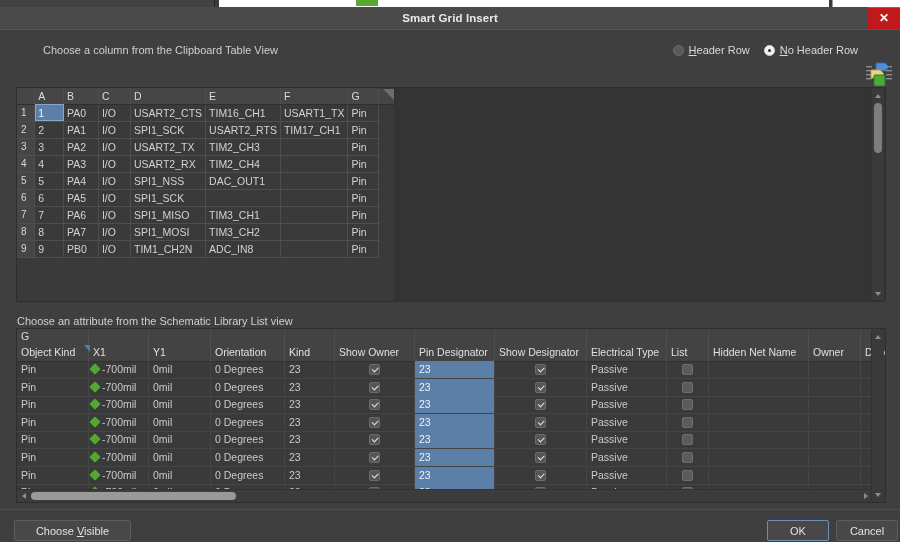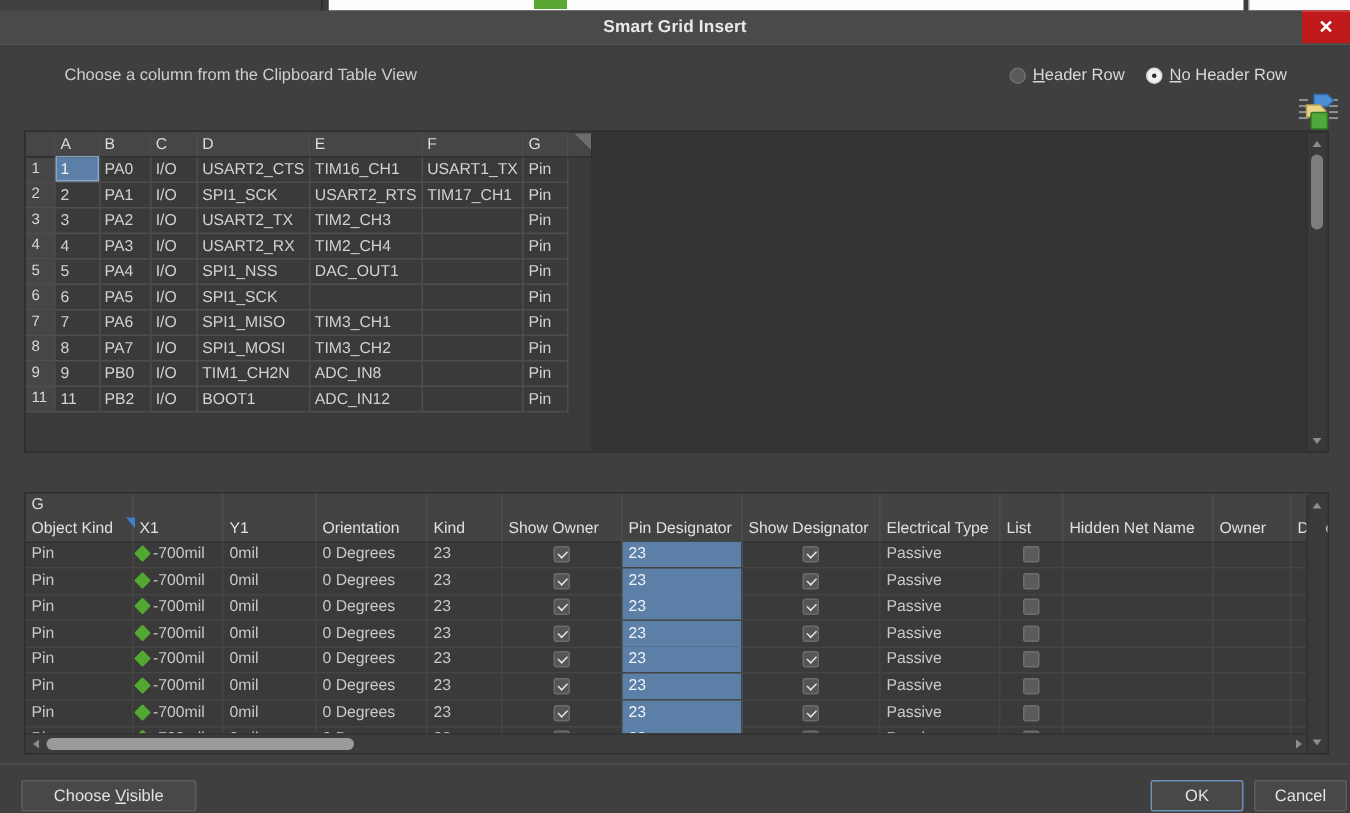--- a/index.html
+++ b/index.html
@@ -441,42 +441,33 @@
               <tr>
                 <th class="rowhdr">9</th>
                 <td>9</td>
                 <td>PB0</td>
                 <td>I/O</td>
                 <td>TIM1_CH2N</td>
                 <td>ADC_IN8</td>
                 <td></td>
                 <td>Pin</td>
               </tr>
-              <tr>
-                <th class="rowhdr">11</th>
-                <td>11</td>
-                <td>PB2</td>
-                <td>I/O</td>
-                <td>BOOT1</td>
-                <td>ADC_IN12</td>
-                <td></td>
-                <td>Pin</td>
-              </tr>
             </tbody>
         </table>
       </div>
       <div class="grid-corner-tab"></div>
 
       <div class="vscroll">
         <div class="arrow-up"></div>
         <div class="thumb"></div>
         <div class="arrow-dn"></div>
       </div>
     </div>
 
+    <div class="label-line" id="lbl-attr">Choose an attribute from the Schematic Library List view</div>
 
     <div class="list-wrap">
 
       <div class="grouprow" id="group-row">
           <div class="gcell" style="left: 0px; width: 72px;">G</div>
           <div class="gcell" style="left: 72px; width: 60px;"></div>
           <div class="gcell" style="left: 132px; width: 62px;"></div>
           <div class="gcell" style="left: 194px; width: 74px;"></div>
           <div class="gcell" style="left: 268px; width: 50px;"></div>
           <div class="gcell" style="left: 318px; width: 80px;"></div>

